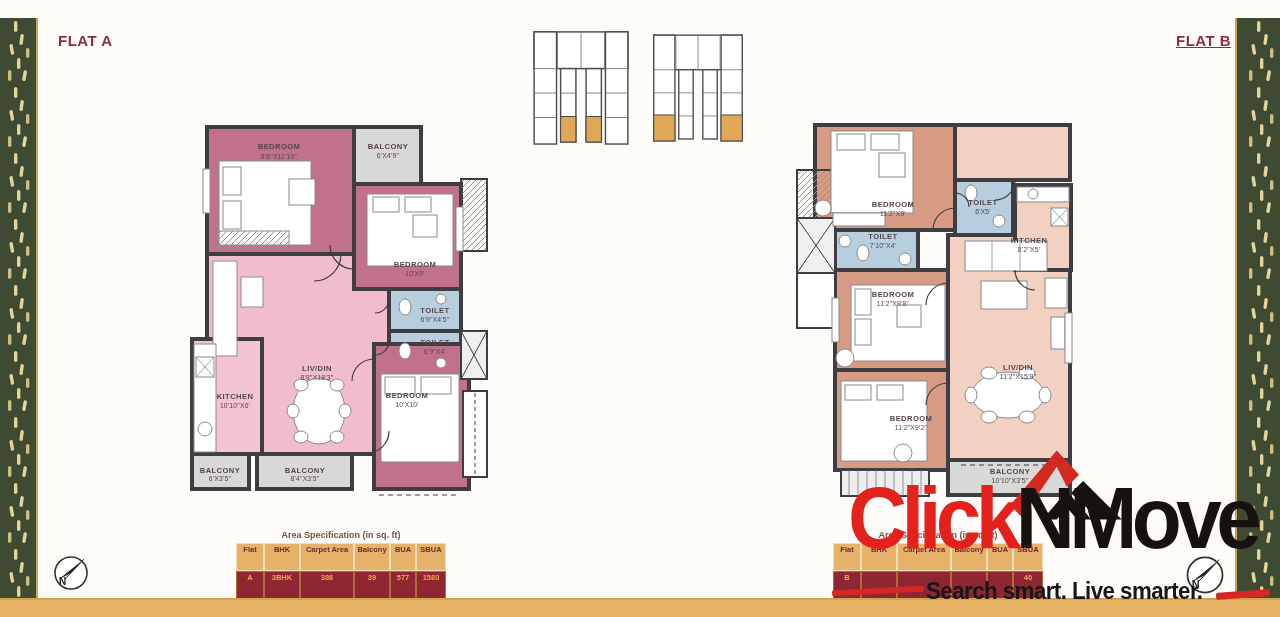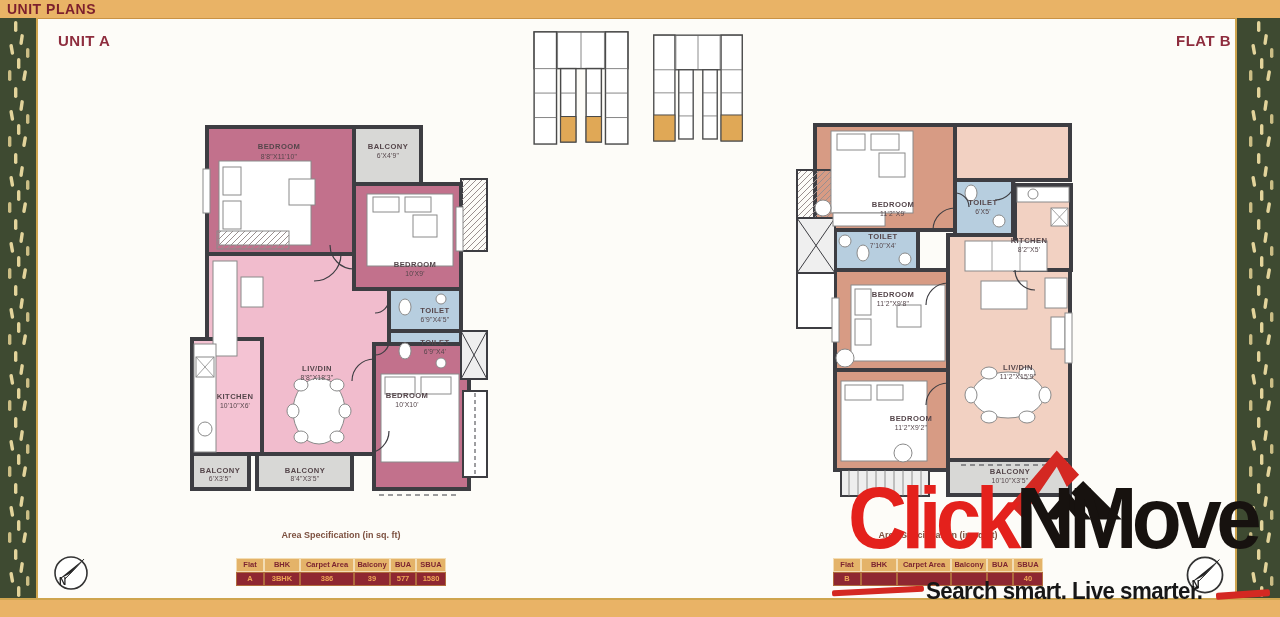--- a/index.html
+++ b/index.html
@@ -13,47 +13,44 @@
   .strip{top:18px;width:36px;height:580px;background:#3e4a31;z-index:6;}
   #stripL{left:0;border-right:2px solid #cfa54f;}
   #stripR{left:1235px;width:45px;border-left:2px solid #cfa54f;}
   
   .flatlabel{font-size:15px;font-weight:bold;color:#8e2d3e;letter-spacing:.5px;z-index:4;}
   
   text.rl{font-size:7.6px;font-weight:bold;fill:#55464b;letter-spacing:.4px;text-anchor:middle;}
   text.rd{font-size:6.8px;fill:#55464b;letter-spacing:.2px;text-anchor:middle;}
   
   .spec{width:210px;z-index:2;}
-  .spec .title{font-size:9px;color:#7d5140;text-align:center;margin-bottom:18px;font-weight:bold;}
+  .spec .title{font-size:9px;color:#7d5140;text-align:center;margin-bottom:3px;font-weight:bold;}
   .spec .row{display:flex;}
-  .spec .cell{box-sizing:border-box;font-size:7.5px;line-height:11px;height:14px;text-align:center;overflow:hidden;white-space:nowrap;}
+  .spec .cell{box-sizing:border-box;font-size:7.5px;line-height:11px;height:28px;text-align:center;overflow:hidden;white-space:nowrap;}
   .spec .hrow .cell{background:#e4b369;color:#7c2430;font-weight:bold;border:1px solid #f3ddb4;}
   .spec .vrow .cell{background:#8e2731;color:#efa656;font-weight:bold;border:1px solid #b06a3c;}
   .c0{width:28px}.c1{width:36px}.c2{width:54px}.c3{width:36px}.c4{width:26px}.c5{width:30px}
   
   #logo{z-index:30;text-align:center;}
   #brand{position:absolute;left:848px;top:474px;font-size:88px;font-weight:bold;letter-spacing:-6px;line-height:1;transform:scaleX(.93);transform-origin:left top;white-space:nowrap;}
   #brand .red{color:#e4211c;}
   #brand .dark{color:#17120f;}
   #tagline{position:absolute;left:926px;top:577px;font-size:24px;font-weight:bold;color:#171717;letter-spacing:-.6px;transform:scaleX(.93);transform-origin:left top;white-space:nowrap;}
   .reddash{position:absolute;background:#d42822;border-radius:2px;}
   #dashL{left:832px;top:588px;width:92px;height:6px;transform:rotate(-3deg);}
   #dashR{left:1216px;top:591px;width:54px;height:7px;transform:rotate(-4deg);}
 </style>
 </head>
 <body>
 
 <div id="stage">
 
-  <div id="topbar" class="abs">
-    <div class="t">UNIT PLANS</div>
-  </div>
-
-  <div class="abs flatlabel" style="left:58px;top:32px;">UNIT A</div>
-  <div class="abs flatlabel" style="left:1176px;top:32px;">FLAT B</div>
+
+  <div class="abs flatlabel" style="left:58px;top:32px;">FLAT A</div>
+  <div class="abs flatlabel" style="left:1176px;top:32px;text-decoration:underline;">FLAT B</div>
 
   <svg class="abs" style="left:528px;top:26px;z-index:2" width="106" height="126" viewBox="0 0 104 122">
     <g fill="#ffffff" stroke="#4a4a4a" stroke-width="1.4">
       <rect x="6" y="5" width="92" height="36"></rect>
       <rect x="6" y="5" width="22" height="110"></rect>
       <rect x="76" y="5" width="22" height="110"></rect>
       <rect x="32" y="41" width="15" height="72"></rect>
       <rect x="57" y="41" width="15" height="72"></rect>
     </g>
     <g stroke="#6a6a6a" stroke-width=".8">

